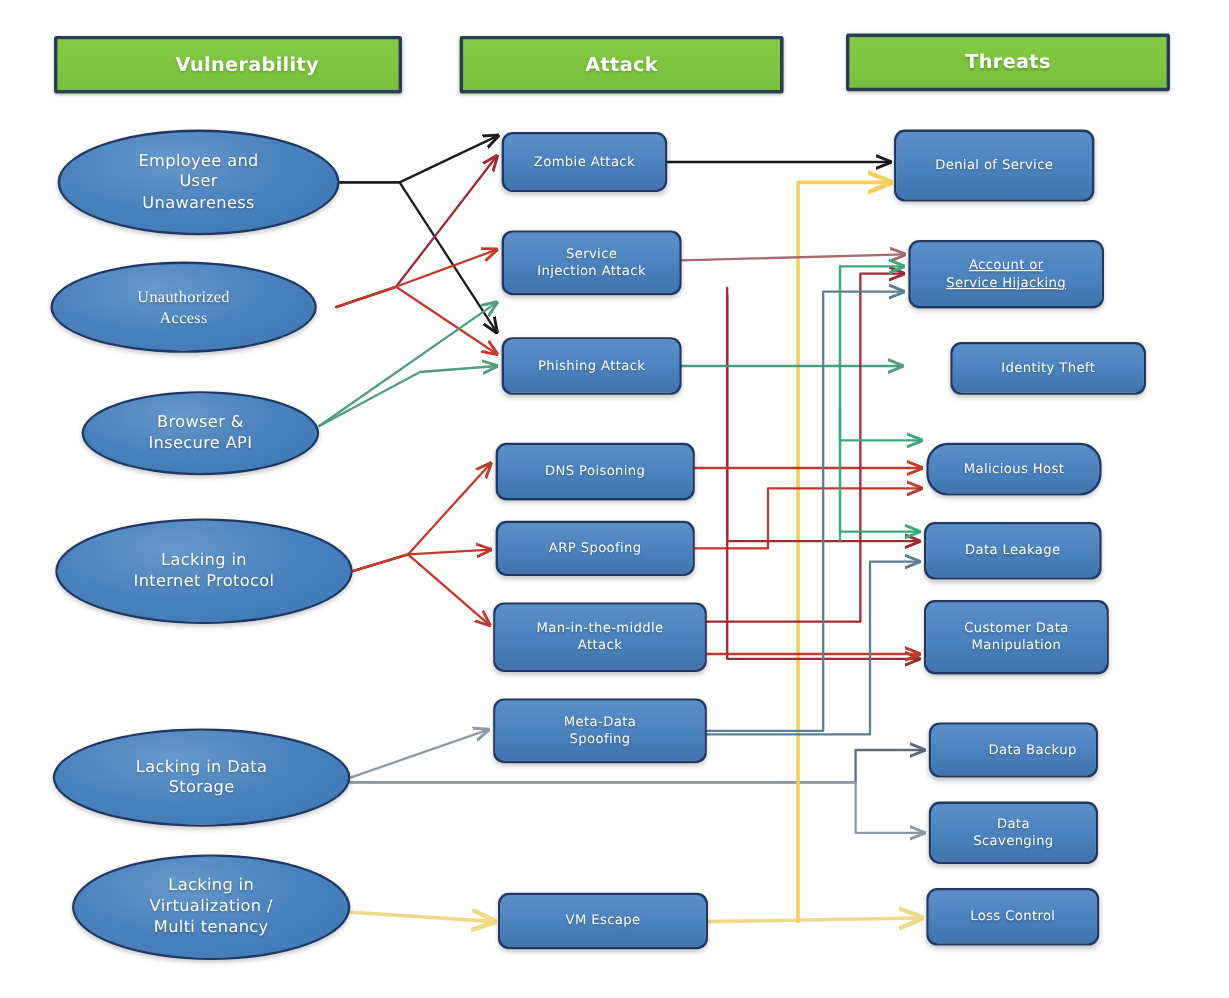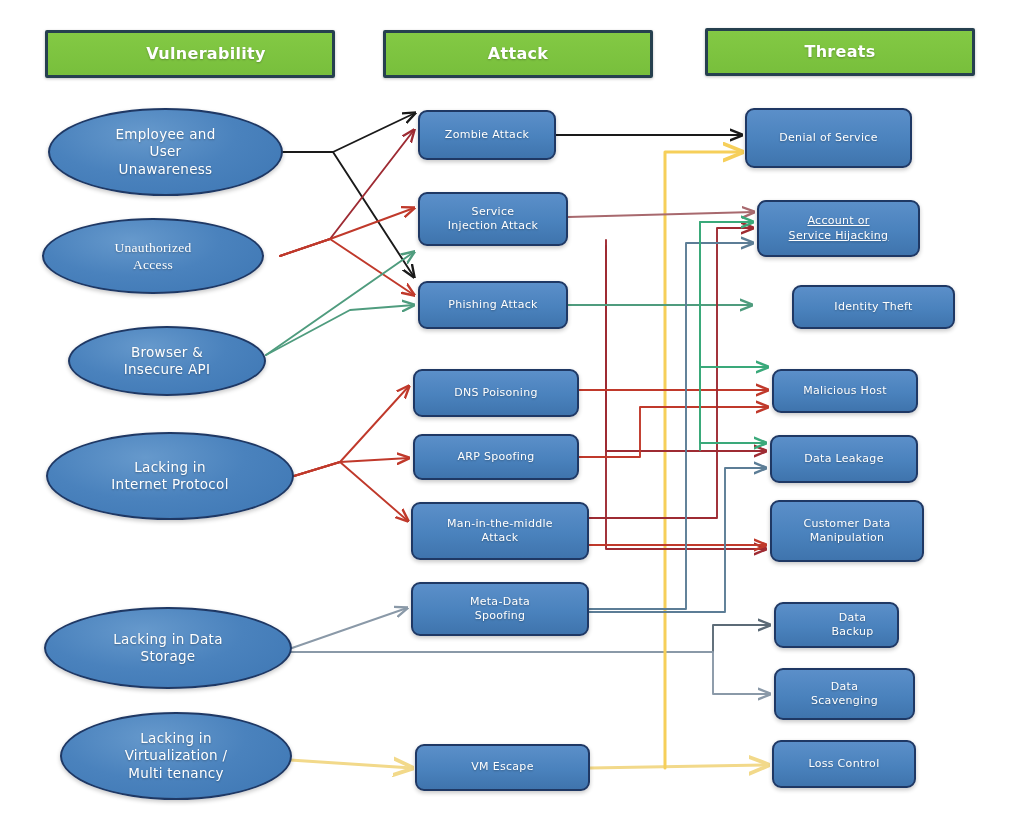--- a/index.html
+++ b/index.html
@@ -201,31 +201,31 @@
       <div class="node rect" style="left: 745px; top: 108px; width: 167px; height: 60px;">
         <span>Denial of Service</span>
       </div>
       <div class="node rect" style="left: 757px; top: 200px; width: 163px; height: 57px; text-decoration: underline;">
         <span>Account or
 Service  Hijacking</span>
       </div>
       <div class="node rect" style="left: 756px; top: 285px; width: 163px; height: 44px; margin-left: 36px;">
         <span>Identity Theft</span>
       </div>
-      <div class="node rect" style="left: 772px; top: 369px; width: 146px; height: 44px;">
+      <div class="node rect" style="left: 772px; top: 369px; width: 146px; height: 44px; border-radius: 18px;">
         <span>Malicious Host</span>
       </div>
       <div class="node rect" style="left: 770px; top: 435px; width: 148px; height: 48px;">
         <span>Data  Leakage</span>
       </div>
       <div class="node rect" style="left: 770px; top: 500px; width: 154px; height: 62px;">
         <span>Customer Data
 Manipulation</span>
       </div>
-      <div class="node rect" style="left: 774px; top: 602px; width: 125px; height: 46px; padding-left: 40px;">
+      <div class="node rect" style="left: 774px; top: 602px; width: 141px; height: 46px; padding-left: 40px;">
         <span>Data  Backup</span>
       </div>
       <div class="node rect" style="left: 774px; top: 668px; width: 141px; height: 52px;">
         <span>Data
 Scavenging</span>
       </div>
       <div class="node rect" style="left: 772px; top: 740px; width: 144px; height: 48px;">
         <span>Loss Control</span>
       </div>
     </div>

